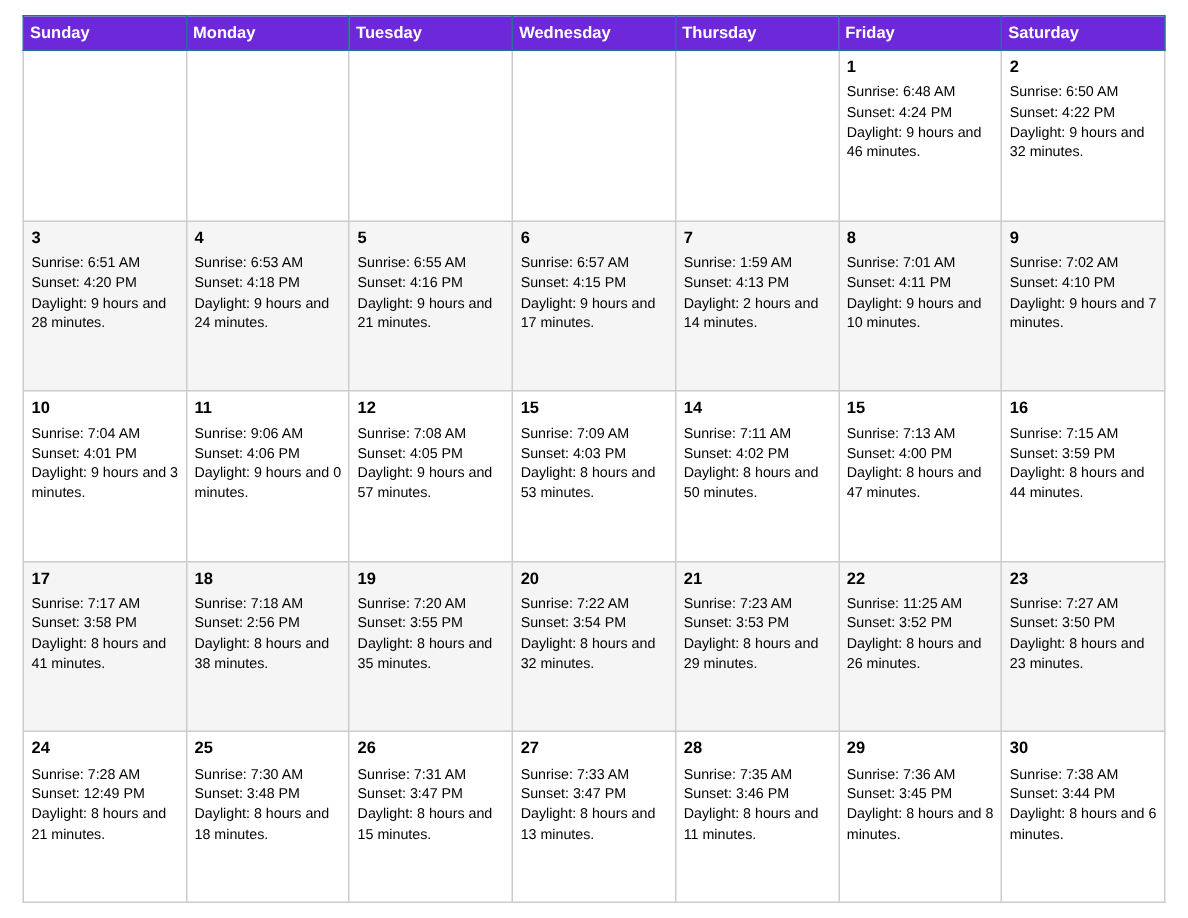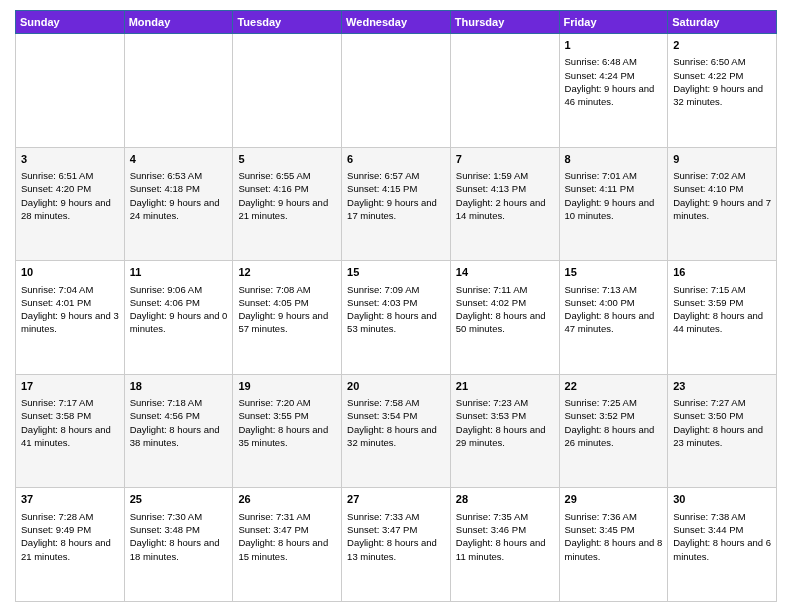--- a/index.html
+++ b/index.html
@@ -206,59 +206,59 @@
         <tr>
           <td>
             <span class="day-num">17</span>
             <div>Sunrise: 7:17 AM</div>
             <div>Sunset: 3:58 PM</div>
             <div>Daylight: 8 hours and 41 minutes.</div>
           </td>
           <td>
             <span class="day-num">18</span>
             <div>Sunrise: 7:18 AM</div>
-            <div>Sunset: 4:56 PM</div>
+            <div>Sunset: 2:56 PM</div>
             <div>Daylight: 8 hours and 38 minutes.</div>
           </td>
           <td>
             <span class="day-num">19</span>
             <div>Sunrise: 7:20 AM</div>
             <div>Sunset: 3:55 PM</div>
             <div>Daylight: 8 hours and 35 minutes.</div>
           </td>
           <td>
             <span class="day-num">20</span>
-            <div>Sunrise: 7:58 AM</div>
+            <div>Sunrise: 7:22 AM</div>
             <div>Sunset: 3:54 PM</div>
             <div>Daylight: 8 hours and 32 minutes.</div>
           </td>
           <td>
             <span class="day-num">21</span>
             <div>Sunrise: 7:23 AM</div>
             <div>Sunset: 3:53 PM</div>
             <div>Daylight: 8 hours and 29 minutes.</div>
           </td>
           <td>
             <span class="day-num">22</span>
-            <div>Sunrise: 7:25 AM</div>
+            <div>Sunrise: 11:25 AM</div>
             <div>Sunset: 3:52 PM</div>
             <div>Daylight: 8 hours and 26 minutes.</div>
           </td>
           <td>
             <span class="day-num">23</span>
             <div>Sunrise: 7:27 AM</div>
             <div>Sunset: 3:50 PM</div>
             <div>Daylight: 8 hours and 23 minutes.</div>
           </td>
         </tr>
         <tr>
           <td>
-            <span class="day-num">37</span>
+            <span class="day-num">24</span>
             <div>Sunrise: 7:28 AM</div>
-            <div>Sunset: 9:49 PM</div>
+            <div>Sunset: 12:49 PM</div>
             <div>Daylight: 8 hours and 21 minutes.</div>
           </td>
           <td>
             <span class="day-num">25</span>
             <div>Sunrise: 7:30 AM</div>
             <div>Sunset: 3:48 PM</div>
             <div>Daylight: 8 hours and 18 minutes.</div>
           </td>
           <td>
             <span class="day-num">26</span>

